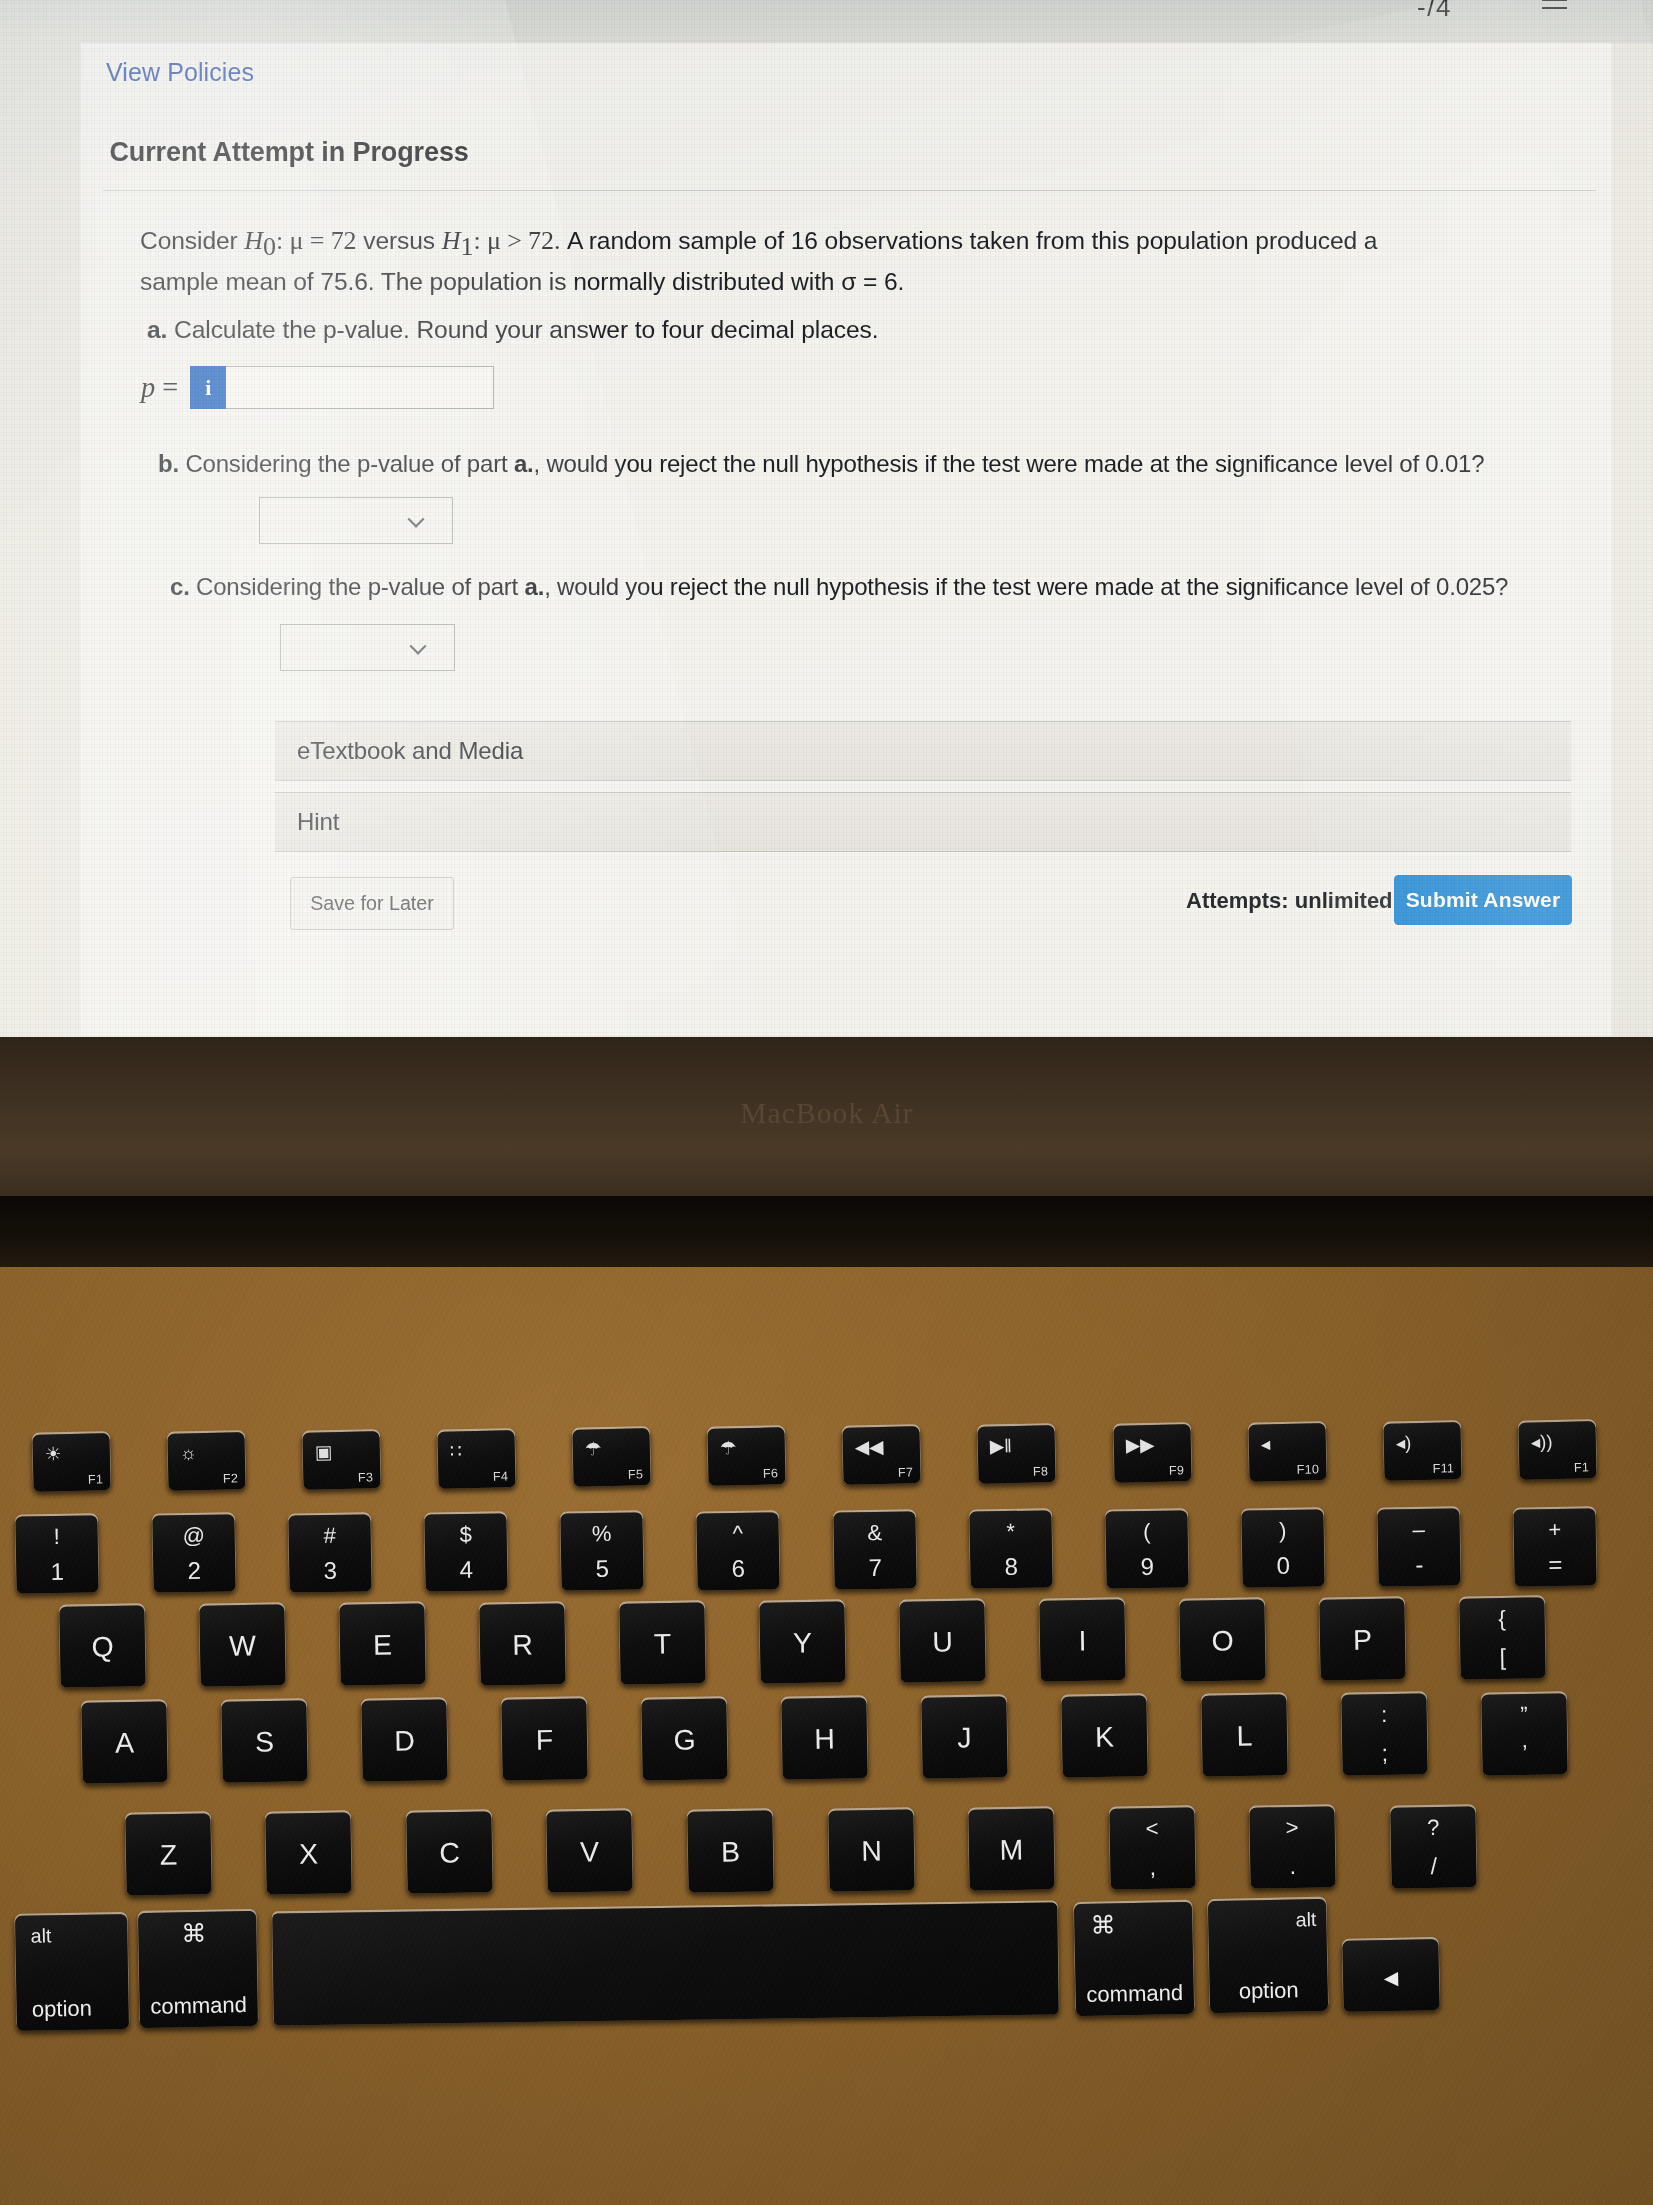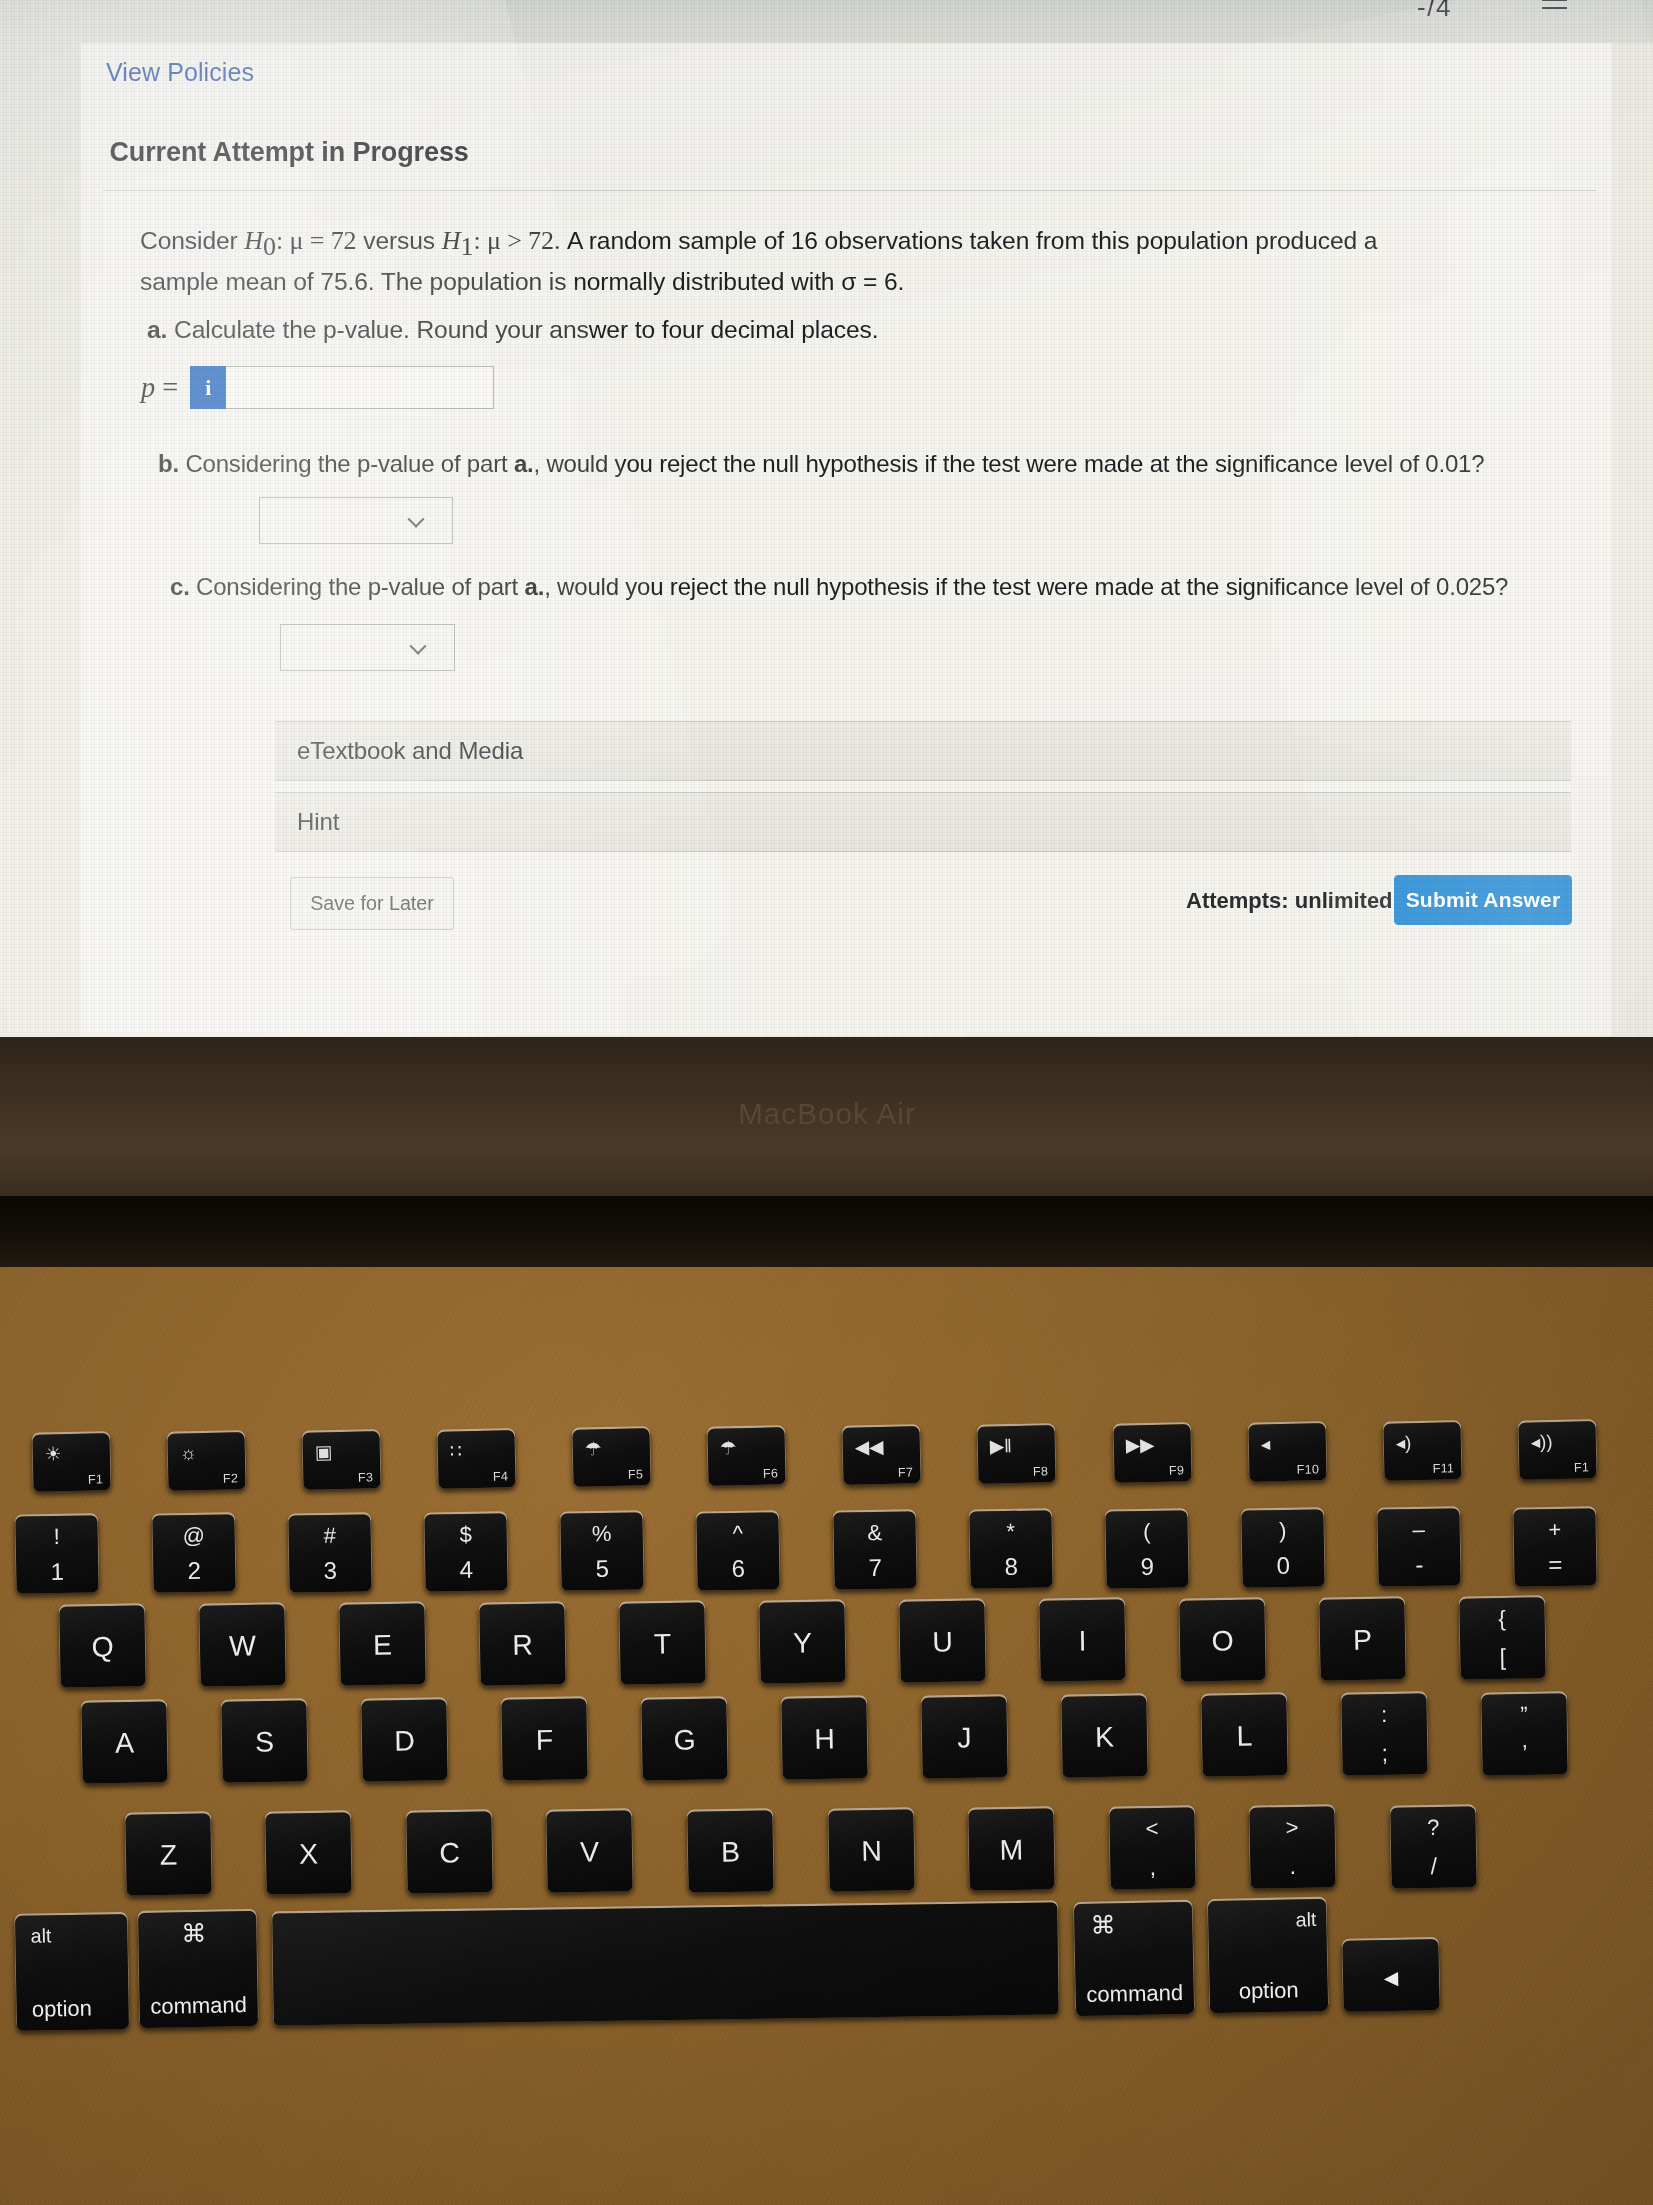--- a/index.html
+++ b/index.html
@@ -220,21 +220,21 @@
   
   #bezel {
     position: absolute; left: 0; top: 1037px;
     width: 1654px; height: 159px;
     background: linear-gradient(180deg,#2e2419 0%, #3a2d1f 25%, #4a3a27 70%, #3b2e1f 100%);
   }
   .mba-label {
     position: absolute; left: 0; right: 0; top: 60px;
     text-align: center;
     font-size: 29.5px; color: #594734; letter-spacing: 1.1px;
-    font-family: Liberation Sans, sans-serif;
+    font-family: Liberation Serif, serif;
   }
   #hingegap {
     position: absolute; left: 0; top: 1196px;
     width: 1654px; height: 71px;
     background: linear-gradient(180deg,#0b0805 0%, #151009 60%, #221a10 100%);
   }
   #deck {
     position: absolute; left: 0; top: 1267px;
     width: 1654px; height: 939px;
     background:

